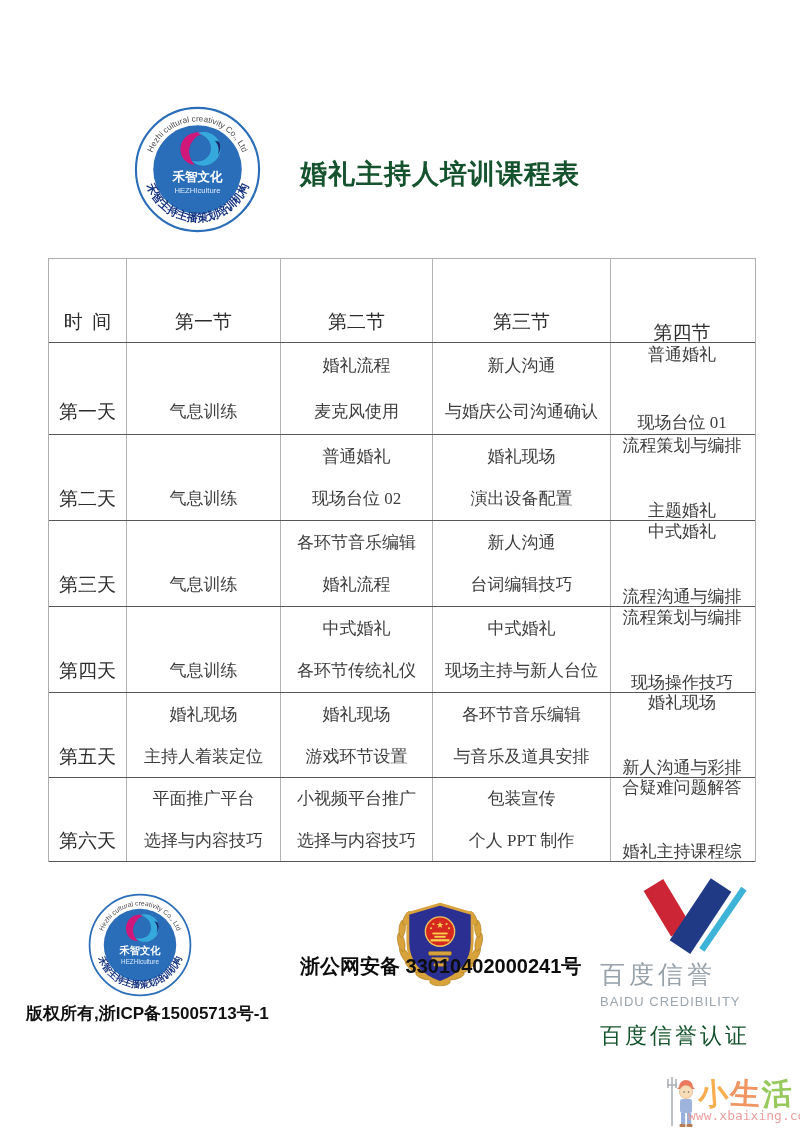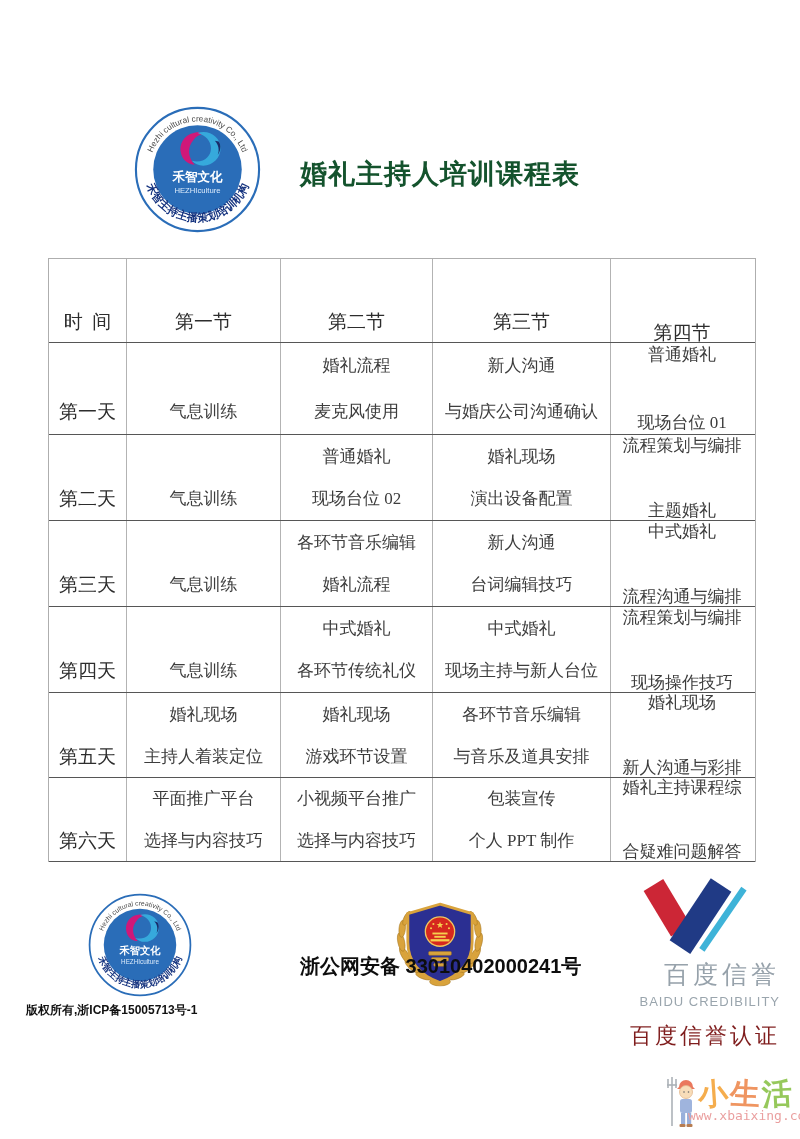--- a/index.html
+++ b/index.html
@@ -19,31 +19,31 @@
         border-bottom:1px solid #565656;}
   .cell{box-sizing:border-box;border-right:1px solid #b3b3b3;display:flex;flex-direction:column;}
   .cell:last-child{border-right:none;gap:45px;}
   .ln{flex:1;display:flex;align-items:center;justify-content:center;
       font-size:17px;color:#3d3d3d;white-space:pre;line-height:1;}
   .th .ln,.day .ln{font-size:19px;color:#2d2d2d;}
 
   
   .copyright{position:absolute;left:26px;top:1002px;width:240px;
              font-family:"Liberation Sans",sans-serif;font-weight:bold;
-             font-size:12px;color:#111;white-space:nowrap;}
+             font-size:17px;color:#111;white-space:nowrap;}
   .police-badge{position:absolute;left:388px;top:891px;width:104px;height:102px;}
   .police-beian{position:absolute;left:300px;top:953px;width:280px;text-align:center;
              font-family:"Liberation Sans",sans-serif;font-weight:bold;
              font-size:20px;color:#0d0d0d;white-space:nowrap;}
-  .baidu{position:absolute;left:600px;top:878px;width:180px;text-align:right;
+  .baidu{position:absolute;left:600px;top:878px;width:180px;text-align:left;
          font-family:"Liberation Sans",sans-serif;}
   .baidu-v{width:128px;height:78px;margin:0 auto;display:block;}
   .baidu-cn{font-size:25px;color:#97a2ab;letter-spacing:4px;margin-top:2px;}
   .baidu-en{font-size:13px;color:#9aa5ad;letter-spacing:1px;margin-top:3px;}
-  .baidu-cert{font-size:22px;color:#7f1d1d;letter-spacing:3px;margin-top:12px;}
+  .baidu-cert{font-size:22px;color:#14532d;letter-spacing:3px;margin-top:12px;}
 
   
   .watermark{position:absolute;left:660px;top:1072px;width:132px;height:60px;opacity:.9;}
   .wm-farmer{position:absolute;left:0;top:4px;width:38px;height:54px;}
   .wm-name{position:absolute;left:38px;top:2px;font-weight:bold;font-size:30px;
            font-family:"Liberation Sans",sans-serif;letter-spacing:2px;white-space:nowrap;}
   .wm-c1{color:#f4a53a;display:inline-block;transform:rotate(-4deg);}
   .wm-c2{color:#ee8a50;display:inline-block;transform:rotate(3deg);}
   .wm-c3{color:#8bc34a;display:inline-block;transform:rotate(-3deg);}
   .wm-url{position:absolute;left:28px;top:36px;font-family:"DejaVu Sans Mono",monospace;
@@ -229,22 +229,22 @@
         </div>
       <div class="cell">
           <div class="ln">小视频平台推广</div>
           <div class="ln">选择与内容技巧</div>
         </div>
       <div class="cell">
           <div class="ln">包装宣传</div>
           <div class="ln">个人 PPT 制作</div>
         </div>
       <div class="cell">
+          <div class="ln">合疑难问题解答</div>
           <div class="ln">婚礼主持课程综</div>
-          <div class="ln">合疑难问题解答</div>
         </div>
     </div>
   </div>
 
   <svg class="logo-footer" viewBox="0 0 132 132">
     <circle cx="66" cy="66" r="64" fill="#ffffff" stroke="#2a6db8" stroke-width="2.2"></circle>
     <defs>
       <path id="arcT2" d="M 16,66 A 50,50 0 0 1 116,66"></path>
       <path id="arcB2" d="M 10,64 A 56,56 0 0 0 122,64"></path>
     </defs>

